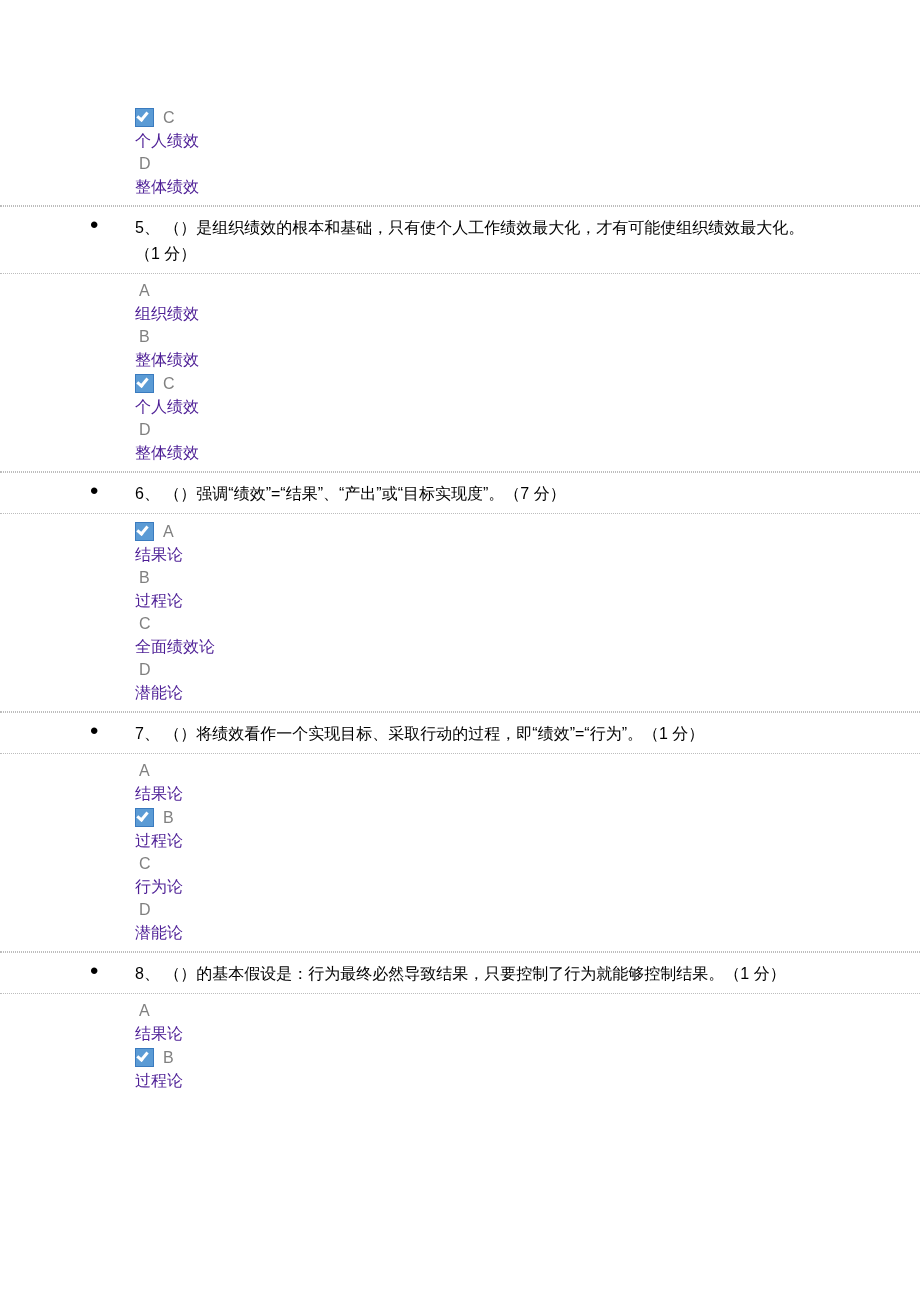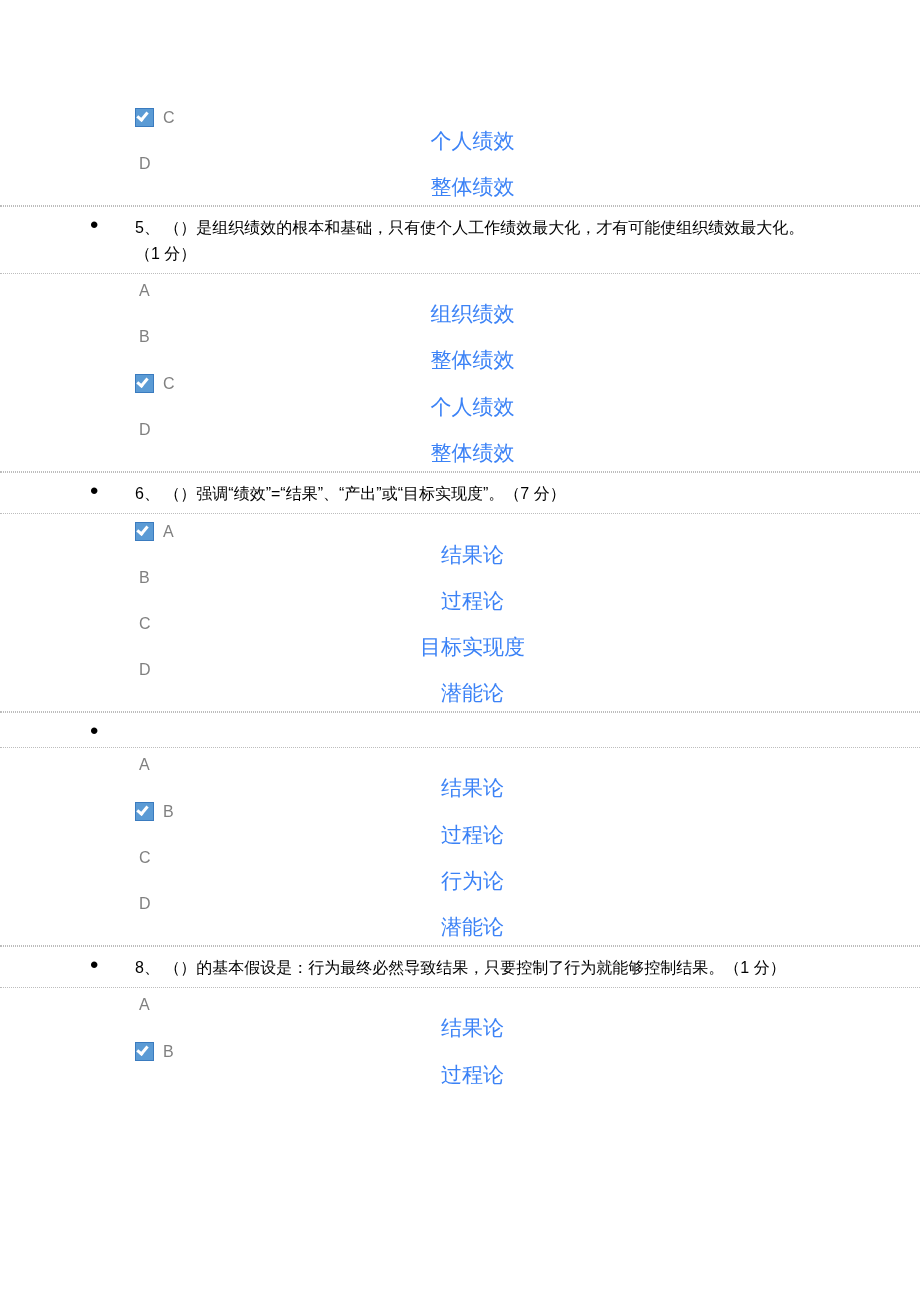--- a/index.html
+++ b/index.html
@@ -62,24 +62,23 @@
     border: solid #fff;
     border-width: 0 3px 3px 0;
     transform: rotate(40deg);
   }
   .opt-letter {
     color: #808080;
     font-size: 16px;
     padding-left: 4px;
   }
   .opt-text {
-    color: #3b82f6;
-    font-size: 21px;
+    color: #4c1d95;
+    font-size: 16px;
     line-height: 24px;
-    text-align: center;
   }
 </style>
 </head>
 <body>
 
 <div class="content">
 
   <div class="options-block" style="border-top:none;">
     <div class="opt-letter-row">
       <span class="checkbox"></span>
@@ -132,29 +131,33 @@
       <span class="opt-letter">A</span>
     </div>
     <div class="opt-text">结果论</div>
     <div class="opt-letter-row">
       <span class="opt-letter">B</span>
     </div>
     <div class="opt-text">过程论</div>
     <div class="opt-letter-row">
       <span class="opt-letter">C</span>
     </div>
-    <div class="opt-text">目标实现度</div>
+    <div class="opt-text">全面绩效论</div>
     <div class="opt-letter-row">
       <span class="opt-letter">D</span>
     </div>
     <div class="opt-text">潜能论</div>
   </div>
 
   <div class="bullet-row">
     <div class="bullet">•</div>
+    <div class="qtext">
+      <span>7、</span>
+      <span>（）将绩效看作一个实现目标、采取行动的过程，即“绩效”=“行为”。（1 分）</span>
+    </div>
   </div>
   <div class="options-block">
     <div class="opt-letter-row">
       <span class="opt-letter">A</span>
     </div>
     <div class="opt-text">结果论</div>
     <div class="opt-letter-row">
       <span class="checkbox"></span>
       <span class="opt-letter">B</span>
     </div>

